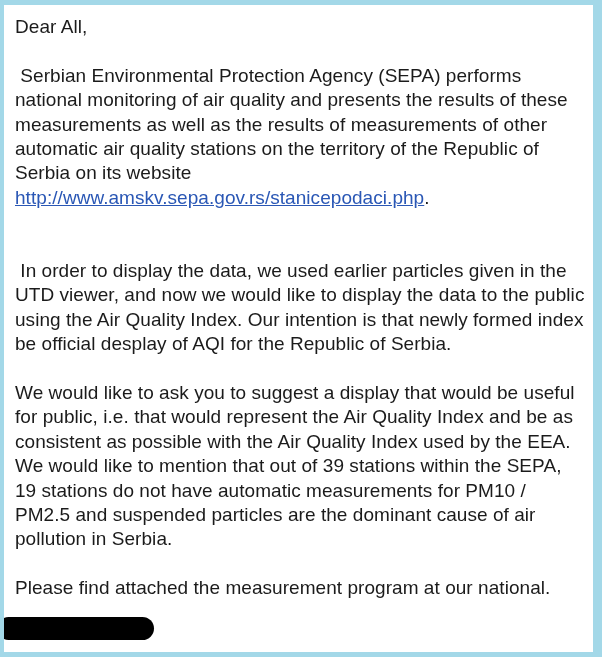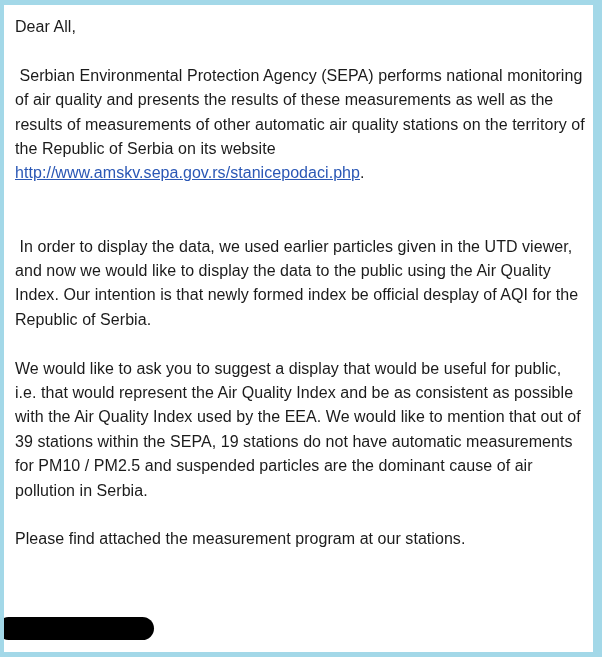--- a/index.html
+++ b/index.html
@@ -30,21 +30,21 @@
   #message-body {
     box-sizing: border-box;
     width: 100%;
     height: 100%;
     background: #ffffff;
     padding: 10px 8px 0 11px;
     position: relative;
   }
 
   .para {
-    font-size: 16px;
+    font-size: 19px;
     line-height: 24.4px;
     color: #1b1b1b;
     margin: 0;
     white-space: pre-wrap;
     letter-spacing: 0.05px;
   }
 
   .spacer-1 { height: 24.4px; }
   .spacer-2 { height: 48.8px; }
 
@@ -78,21 +78,21 @@
     <div class="spacer-2"></div>
 
     <p class="para"> In order to display the data, we used earlier particles given in the UTD viewer, and now we would like to display the data to the public using the Air Quality Index. Our intention is that newly formed index be official desplay of AQI for the Republic of Serbia.</p>
 
     <div class="spacer-1"></div>
 
     <p class="para">We would like to ask you to suggest a display that would be useful for public, i.e. that would represent the Air Quality Index and be as consistent as possible with the Air Quality Index used by the EEA. We would like to mention that out of 39 stations within the SEPA, 19 stations do not have automatic measurements for PM10 / PM2.5 and suspended particles are the dominant cause of air pollution in Serbia.</p>
 
     <div class="spacer-1"></div>
 
-    <p class="para">Please find attached the measurement program at our stations.</p>
+    <p class="para">Please find attached the measurement program at our national.</p>
 
     <div class="spacer-1"></div>
 
 
   </div>
 
   <div id="redaction-bar"></div>
 </div>
 
 </body></html>

